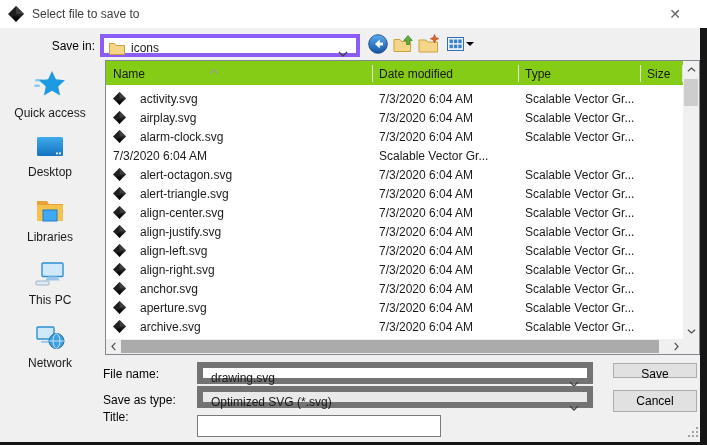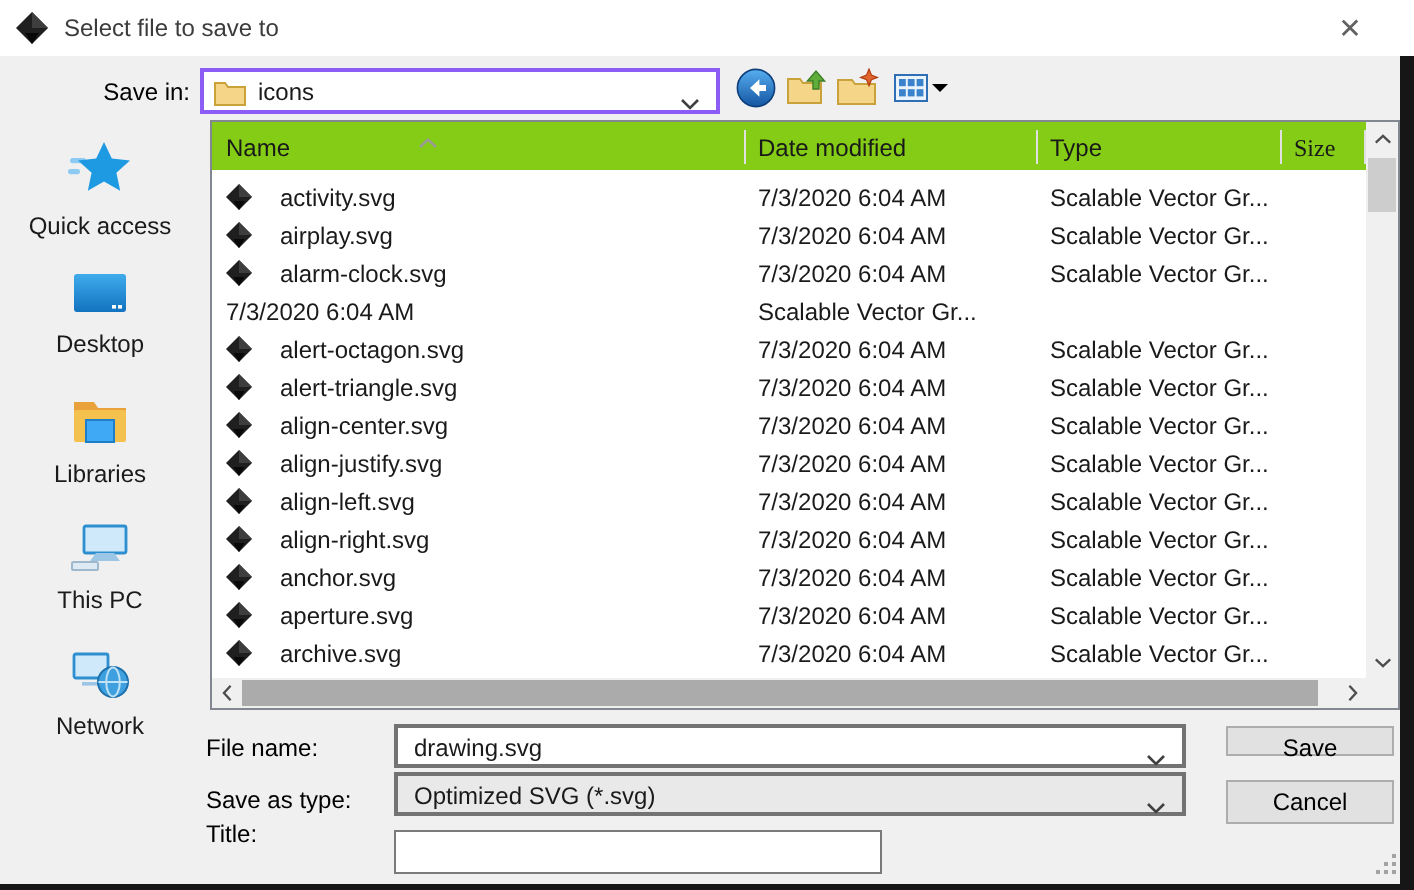--- a/index.html
+++ b/index.html
@@ -20,21 +20,21 @@
   .titlebar .title { left:32px; top:0; height:28px; line-height:28px; color:#3c3c3c; }
   .closebtn { left:658px; top:0; width:34px; height:28px; text-align:center; line-height:28px;
               color:#616161; font-size:14px; cursor:default; }
 
   
   .bodyarea { left:0; top:28px; width:700px; height:414px; background:#f0f0f0; }
 
   
   .savein-label { left:0; top:39px; width:95px; text-align:right; color:#000; }
   .savein-combo { left:100px; top:34px; width:260px; height:23px; background:#fff;
-                  border:2px solid #8b5cf6; }
+                  border:4px solid #8b5cf6; }
   .savein-combo .folder { left:5px; top:4px; }
   .savein-combo .val { left:27px; top:0; height:21px; line-height:21px; }
   .combo-chevron { right:8px; top:8px; }
 
   .toolbtn { top:34px; width:22px; height:22px; display:flex; align-items:center; justify-content:center; }
   .tb-back { left:367px; }
   .tb-up { left:392px; }
   .tb-new { left:418px; }
   .tb-view { left:444px; }
   .tb-caret { left:466px; top:42px; width:0; height:0;
@@ -47,21 +47,21 @@
 
   
   .listbox { left:105px; top:60px; width:595px; height:295px; background:#fff;
              border:1px solid #828790; }
   .lheader { position:absolute; left:0; top:0; width:577px; height:24px; background:#84cc16; }
   .lheader .hcell { position:absolute; top:0; height:24px; line-height:26px; color:#191919;
                     padding-left:7px; cursor:default; }
   .hc-name { left:0;   width:266px; }
   .hc-date { left:266px; width:146px; }
   .hc-type { left:412px; width:122px; }
-  .hc-size { left:534px; width:33px;font-family:Liberation Serif, serif; }
+  .hc-size { left:534px; width:33px; }
   .hsep { position:absolute; top:4px; width:1px; height:17px; background:#e0e0e0; }
   .sortcaret { position:absolute; left:103px; top:2px; }
 
   .rows { position:absolute; left:0; top:24px; width:577px; height:254px; overflow:hidden;
           padding-top:4px; }
   .frow { display:grid; grid-template-columns:266px 146px 122px 43px; height:19px;
           align-items:center; cursor:default; }
   .frow .cell { padding-left:7px; white-space:nowrap; overflow:hidden; }
   .frow .name { display:flex; align-items:flex-start; gap:14px; padding-left:7px; }
   .frow .name svg { flex:0 0 auto; }
@@ -77,21 +77,21 @@
   .hs-left { left:0; top:0; width:14px; height:15px; }
   .hs-right { left:563px; top:0; width:14px; height:15px; }
   .hthumb { position:absolute; left:15px; top:1px; width:538px; height:13px; background:#ababab; }
   .scorner { position:absolute; left:577px; top:278px; width:16px; height:15px; background:#f0f0f0; }
 
   
   .f-label { left:103px; color:#000; }
   .fn-label { top:367px; }
   .sat-label { top:393px; }
   .ttl-label { top:410px; }
-  .combo { left:197px; width:396px; height:22px; border:2px solid #737373; }
+  .combo { left:197px; width:396px; height:22px; border:6px solid #737373; }
   .fn-combo { top:362px; background:#fff; }
   .sat-combo { top:386px; background:#e9e9e9; }
   .combo .val { position:absolute; left:8px; top:0; height:20px; line-height:20px; }
   .ttl-input { left:197px; top:415px; width:244px; height:22px; background:#fff;
                border:1px solid #7a7a7a; line-height:20px; padding-left:6px; }
   .btn { left:613px; width:84px; background:#e1e1e1; border:1px solid #adadad;
          text-align:center; color:#000; cursor:default; }
   .save-btn { top:363px; height:15px; line-height:21px; }
   .cancel-btn { top:390px; height:22px; line-height:20px; }
   .grip { left:688px; top:427px; }

